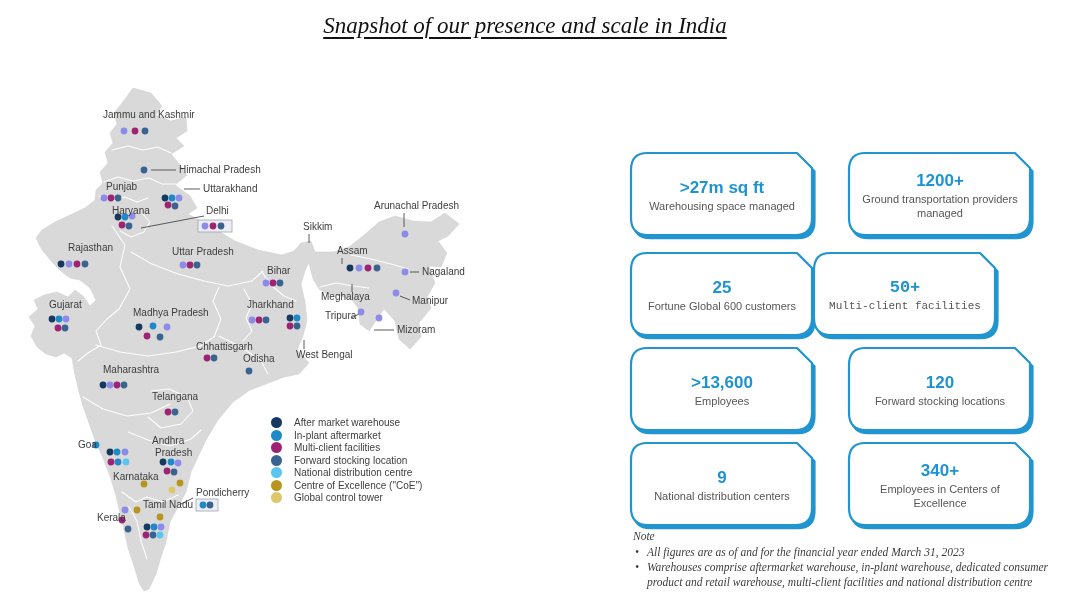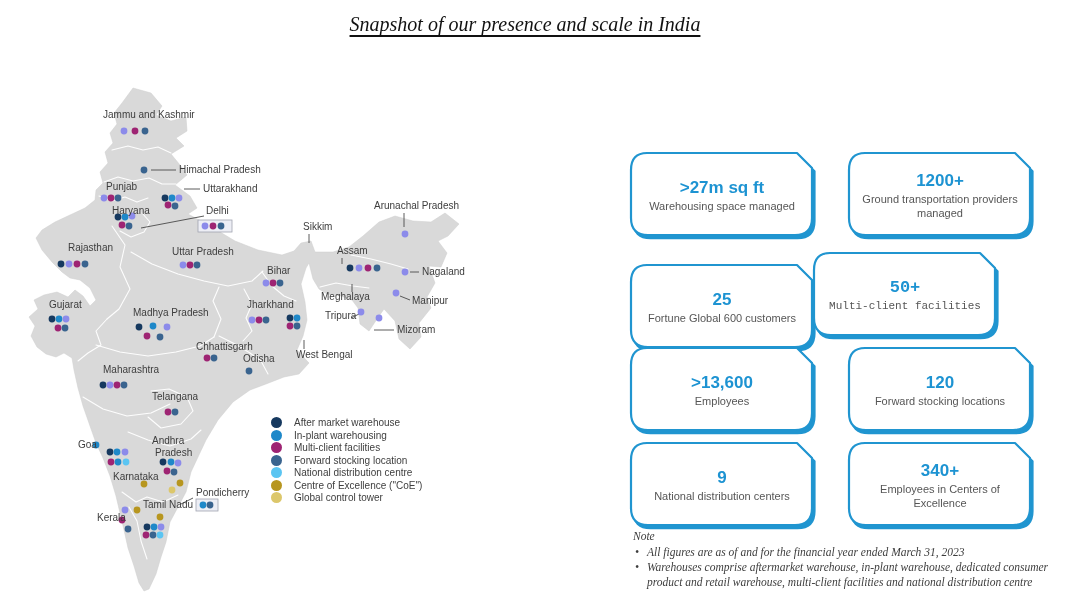--- a/index.html
+++ b/index.html
@@ -1,21 +1,21 @@
 <!DOCTYPE html>
 <html><head>
 <meta charset="utf-8">
 <style>
   html,body{margin:0;padding:0;background:#fff;}
   #stage{position:relative;width:1081px;height:613px;background:#fff;overflow:hidden;
          font-family:"Liberation Sans",sans-serif;}
 
   
   .title-wrap{position:absolute;top:13px;left:0;width:1050px;text-align:center;}
-  .title{font-family:"Liberation Serif",serif;font-style:italic;font-size:20px;color:#111;
+  .title{font-family:"Liberation Serif",serif;font-style:italic;font-size:23px;color:#111;
          text-decoration:underline;text-underline-offset:4px;}
 
   
   #map-svg{position:absolute;left:0;top:0;}
   .state-label{font-family:"Liberation Sans",sans-serif;font-size:10px;fill:#3d3d3d;}
 
   
   #legend{position:absolute;left:271px;top:417px;display:flex;flex-direction:column;gap:1px;}
   .lg-item{display:flex;align-items:center;height:11.5px;}
   .lg-dot{width:11px;height:11px;border-radius:50%;flex:0 0 11px;margin-right:12px;}
@@ -222,21 +222,21 @@
       </g>
   </svg>
 
   <div id="legend">
       <div class="lg-item">
         <span class="lg-dot" style="background: rgb(22, 57, 95);"></span>
         <span class="lg-label">After market warehouse</span>
       </div>
       <div class="lg-item">
         <span class="lg-dot" style="background: rgb(30, 136, 201);"></span>
-        <span class="lg-label">In-plant warehousing</span>
+        <span class="lg-label">In-plant aftermarket</span>
       </div>
       <div class="lg-item">
         <span class="lg-dot" style="background: rgb(158, 36, 115);"></span>
         <span class="lg-label">Multi-client facilities</span>
       </div>
       <div class="lg-item">
         <span class="lg-dot" style="background: rgb(58, 100, 143);"></span>
         <span class="lg-label">Forward stocking location</span>
       </div>
       <div class="lg-item">
@@ -266,21 +266,21 @@
   <div class="card" style="left:848px;top:152px;">
       <svg class="card-svg" width="184" height="86" viewBox="0 0 184 86">
         <path d="M17,1 L167,1 L182,16 L182,66 Q182,83 165,83 L18,83 Q1,83 1,66 L1,18 Q1,1 17,1 Z" transform="translate(2.5,3.2)" fill="#2095d0" stroke="#2095d0" stroke-width="2.2" stroke-linejoin="round"></path>
         <path d="M17,1 L167,1 L182,16 L182,66 Q182,83 165,83 L18,83 Q1,83 1,66 L1,18 Q1,1 17,1 Z" fill="#ffffff" stroke="#2095d0" stroke-width="2.2" stroke-linejoin="round"></path>
       </svg>
     <div class="card-text">
       <div class="card-value">1200+</div>
       <div class="card-label">Ground transportation providers managed</div>
     </div>
   </div>
-  <div class="card" style="left:630px;top:264px;">
+  <div class="card" style="left:630px;top:252px;">
       <svg class="card-svg" width="184" height="86" viewBox="0 0 184 86">
         <path d="M17,1 L167,1 L182,16 L182,66 Q182,83 165,83 L18,83 Q1,83 1,66 L1,18 Q1,1 17,1 Z" transform="translate(2.5,3.2)" fill="#2095d0" stroke="#2095d0" stroke-width="2.2" stroke-linejoin="round"></path>
         <path d="M17,1 L167,1 L182,16 L182,66 Q182,83 165,83 L18,83 Q1,83 1,66 L1,18 Q1,1 17,1 Z" fill="#ffffff" stroke="#2095d0" stroke-width="2.2" stroke-linejoin="round"></path>
       </svg>
     <div class="card-text">
       <div class="card-value">25</div>
       <div class="card-label">Fortune Global  600 customers</div>
     </div>
   </div>
   <div class="card" style="left:813px;top:252px;font-family:Liberation Mono, monospace;">

